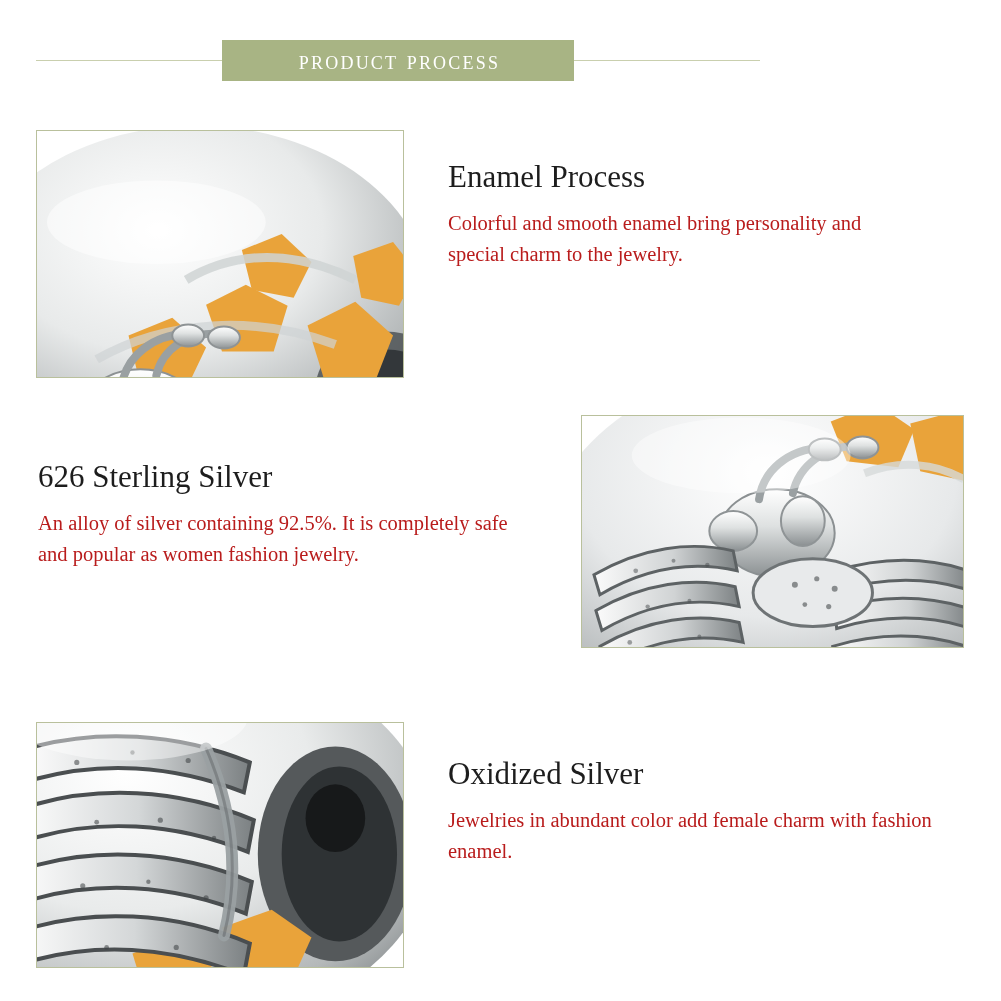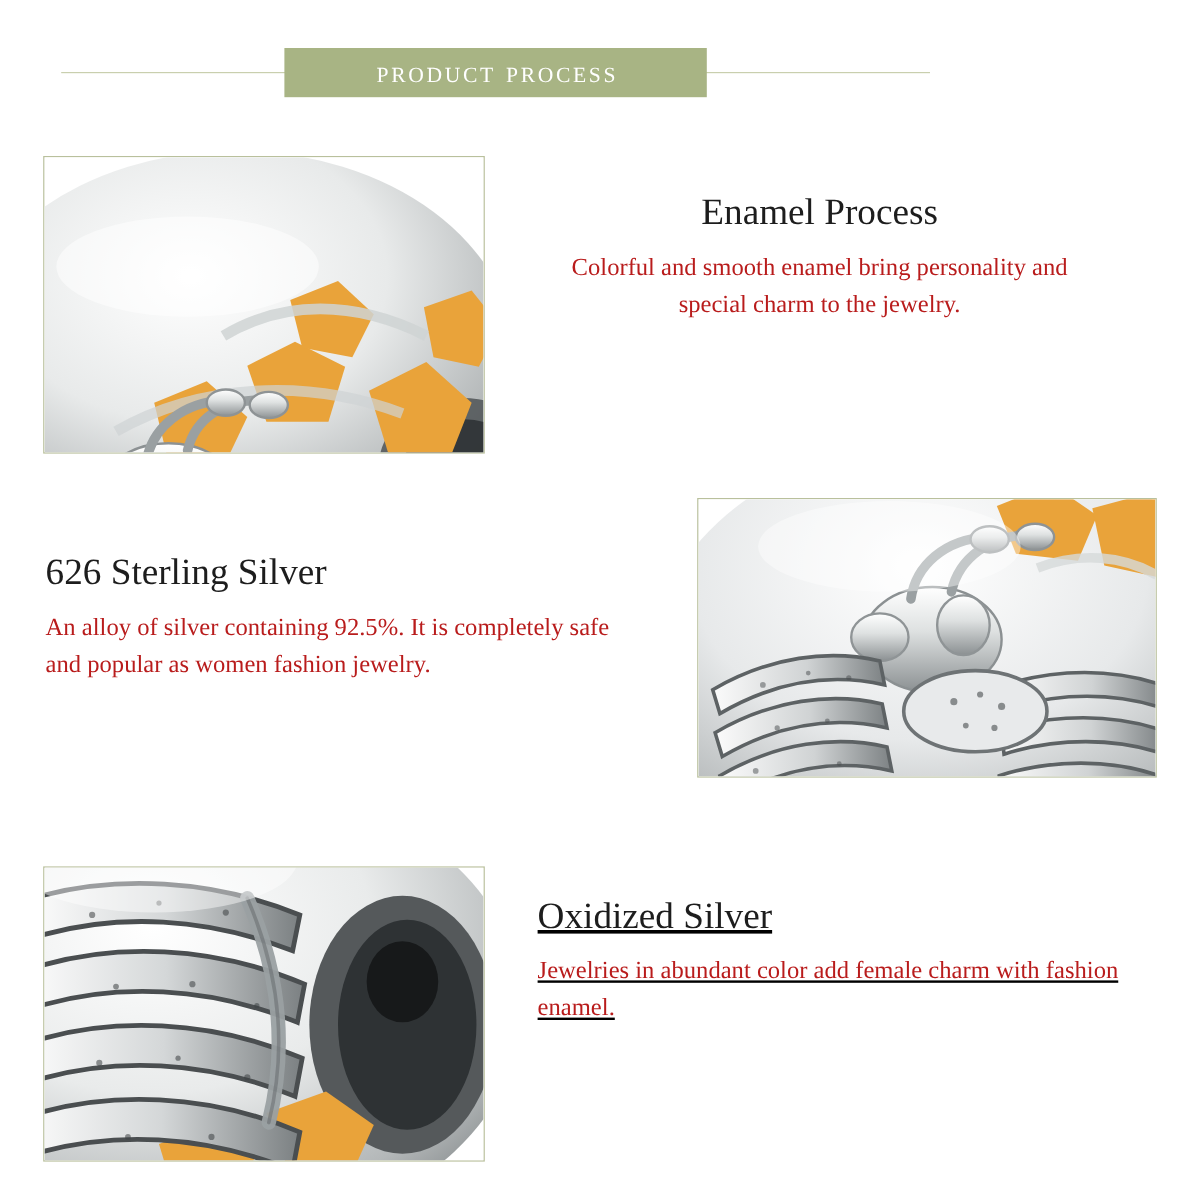--- a/index.html
+++ b/index.html
@@ -20,21 +20,20 @@
     overflow: hidden;
   }
 
   
   .header {
     position: absolute;
     left: 0;
     top: 40px;
     width: 796px;
     height: 42px;
-    margin-left: 15px;
   }
   .header-rule {
     position: absolute;
     left: 36px;
     right: 36px;
     top: 20px;
     height: 1px;
     background: #c9cfae;
   }
   .header-tab {
@@ -87,31 +86,31 @@
     font-family: "Liberation Serif", serif;
     font-size: 20.5px;
     color: #b91c1c;
     line-height: 1.52;
     margin: 0;
   }
 
   
   #row1 { top: 130px; height: 265px; }
   #photo1 { left: 36px; top: 0; width: 368px; height: 248px; }
-  #text1 { left: 448px; top: 30px; width: 470px; text-align: center; }
+  #text1 { left: 448px; top: 30px; width: 470px; }
 
   
   #row2 { top: 415px; height: 240px; }
   #photo2 { left: 581px; top: 0; width: 383px; height: 233px; }
   #text2 { left: 38px; top: 45px; width: 500px; }
 
   
   #row3 { top: 722px; height: 250px; }
   #photo3 { left: 36px; top: 0; width: 368px; height: 246px; }
-  #text3 { left: 448px; top: 24px; width: 500px; text-decoration: underline; }
+  #text3 { left: 448px; top: 35px; width: 500px; }
 
   
   .art { width: 100%; height: 100%; display: block; }
 </style>
 </head>
 <body>
 
 <div class="page">
 
   <div class="header">

